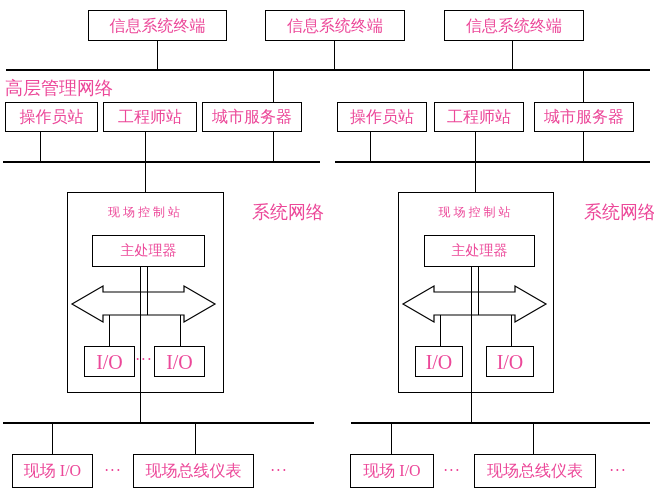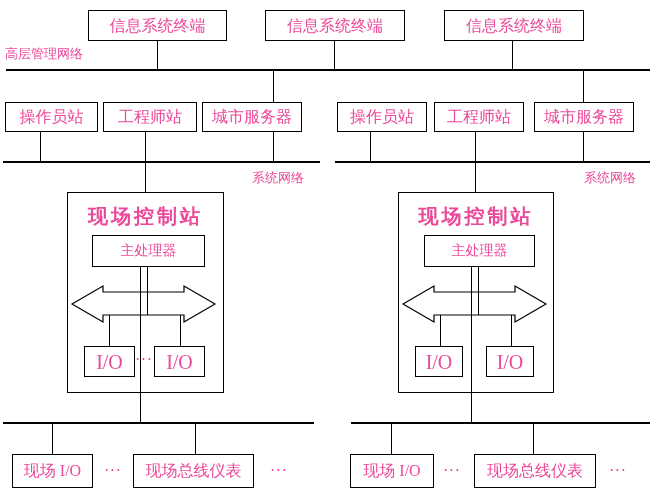--- a/index.html
+++ b/index.html
@@ -15,28 +15,28 @@
   .box{
     position:absolute;
     border:1px solid #000000;
     background:#ffffff;
     box-sizing:border-box;
     display:flex;align-items:center;justify-content:center;
     font-size:16px;line-height:1;white-space:nowrap;
   }
   .hline{position:absolute;height:2px;background:#000000;}
   .vline{position:absolute;width:1px;background:#000000;}
-  .lbl{position:absolute;font-size:13px;line-height:1;white-space:nowrap;}
+  .lbl{position:absolute;font-size:18px;line-height:1;white-space:nowrap;margin-top:32px;}
   .dots{
     position:absolute;font-size:15px;line-height:1;
     text-align:center;letter-spacing:1px;white-space:nowrap;
     font-family:"DejaVu Sans","Liberation Sans",sans-serif;
   }
   .title{
-    position:absolute;font-size:20px;font-weight:bold;
+    position:absolute;font-size:12px;font-weight:normal;
     text-align:center;letter-spacing:3px;line-height:1;white-space:nowrap;
   }
   .io{font-size:20px;}
   .small{font-size:14px;justify-content:center;}
   .arrow-svg{position:absolute;}
 </style>
 </head>
 <body>
 
 <div id="stage">

